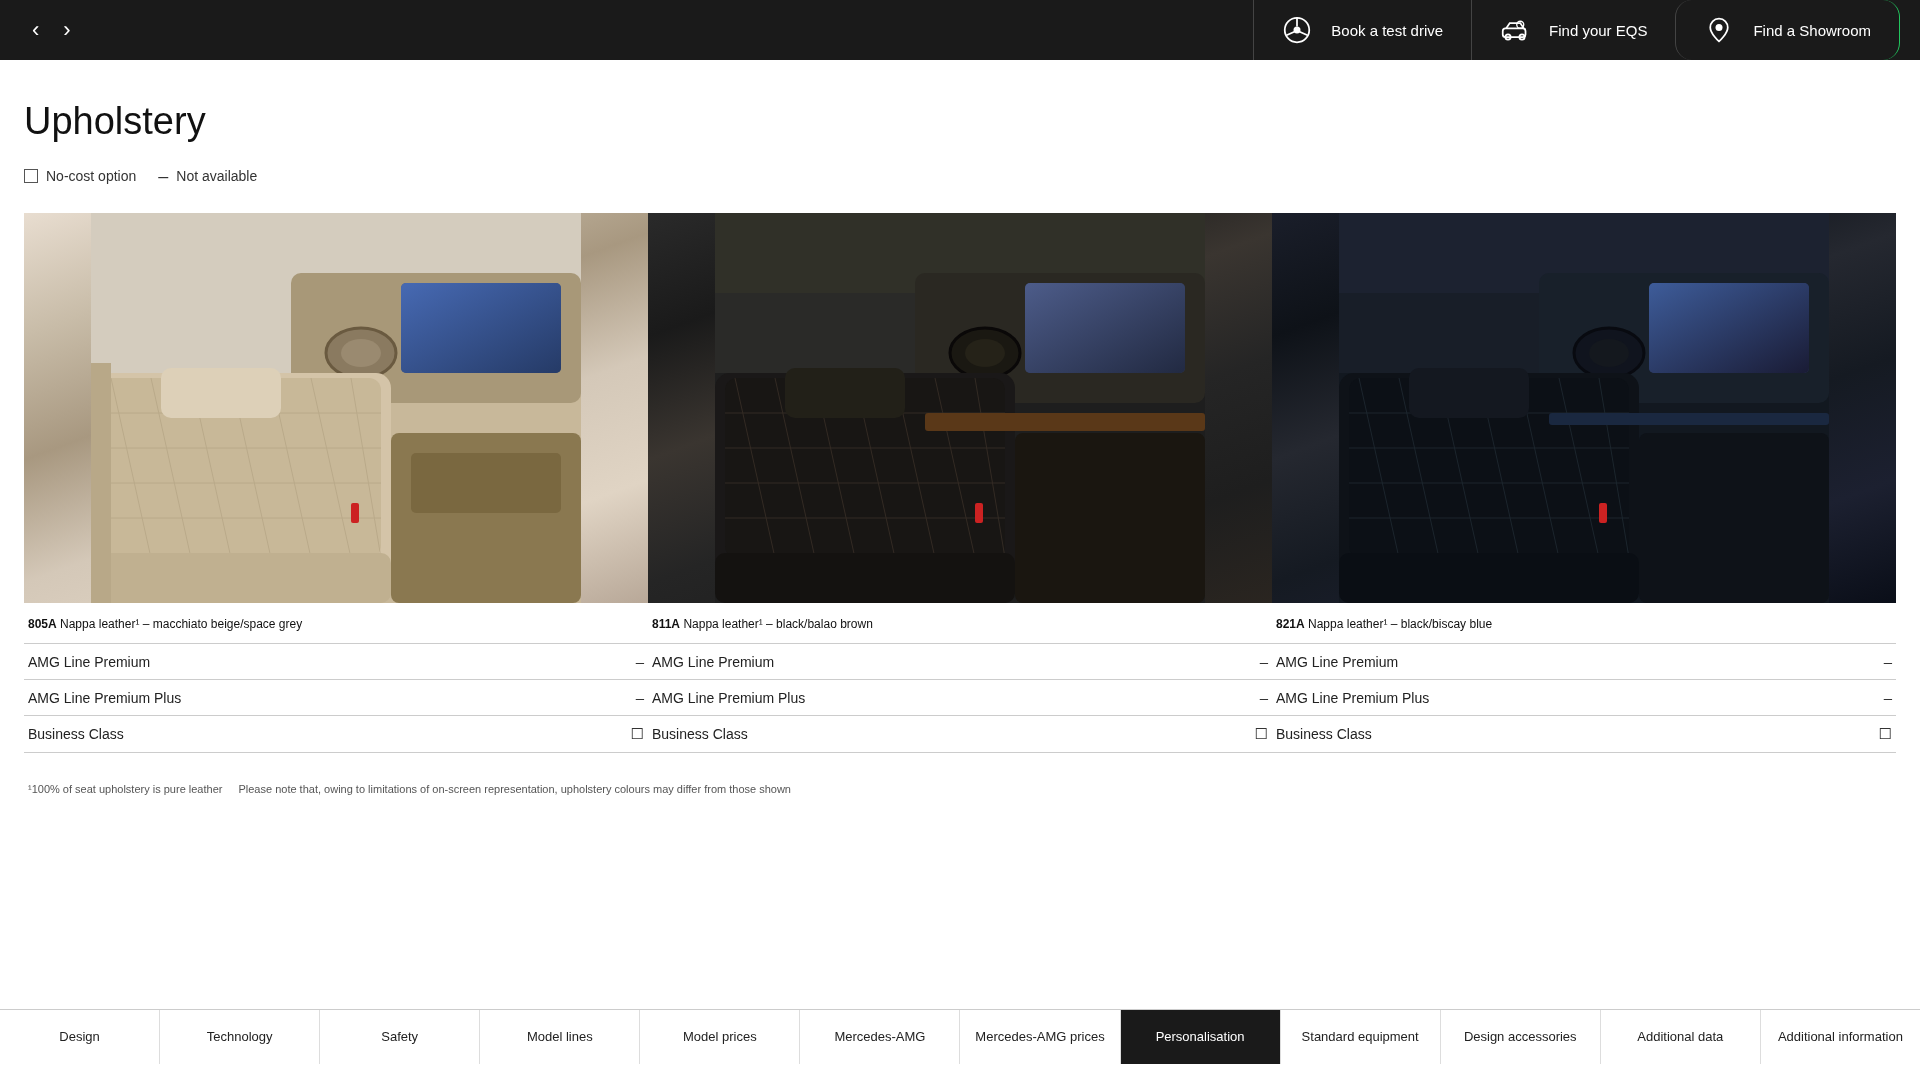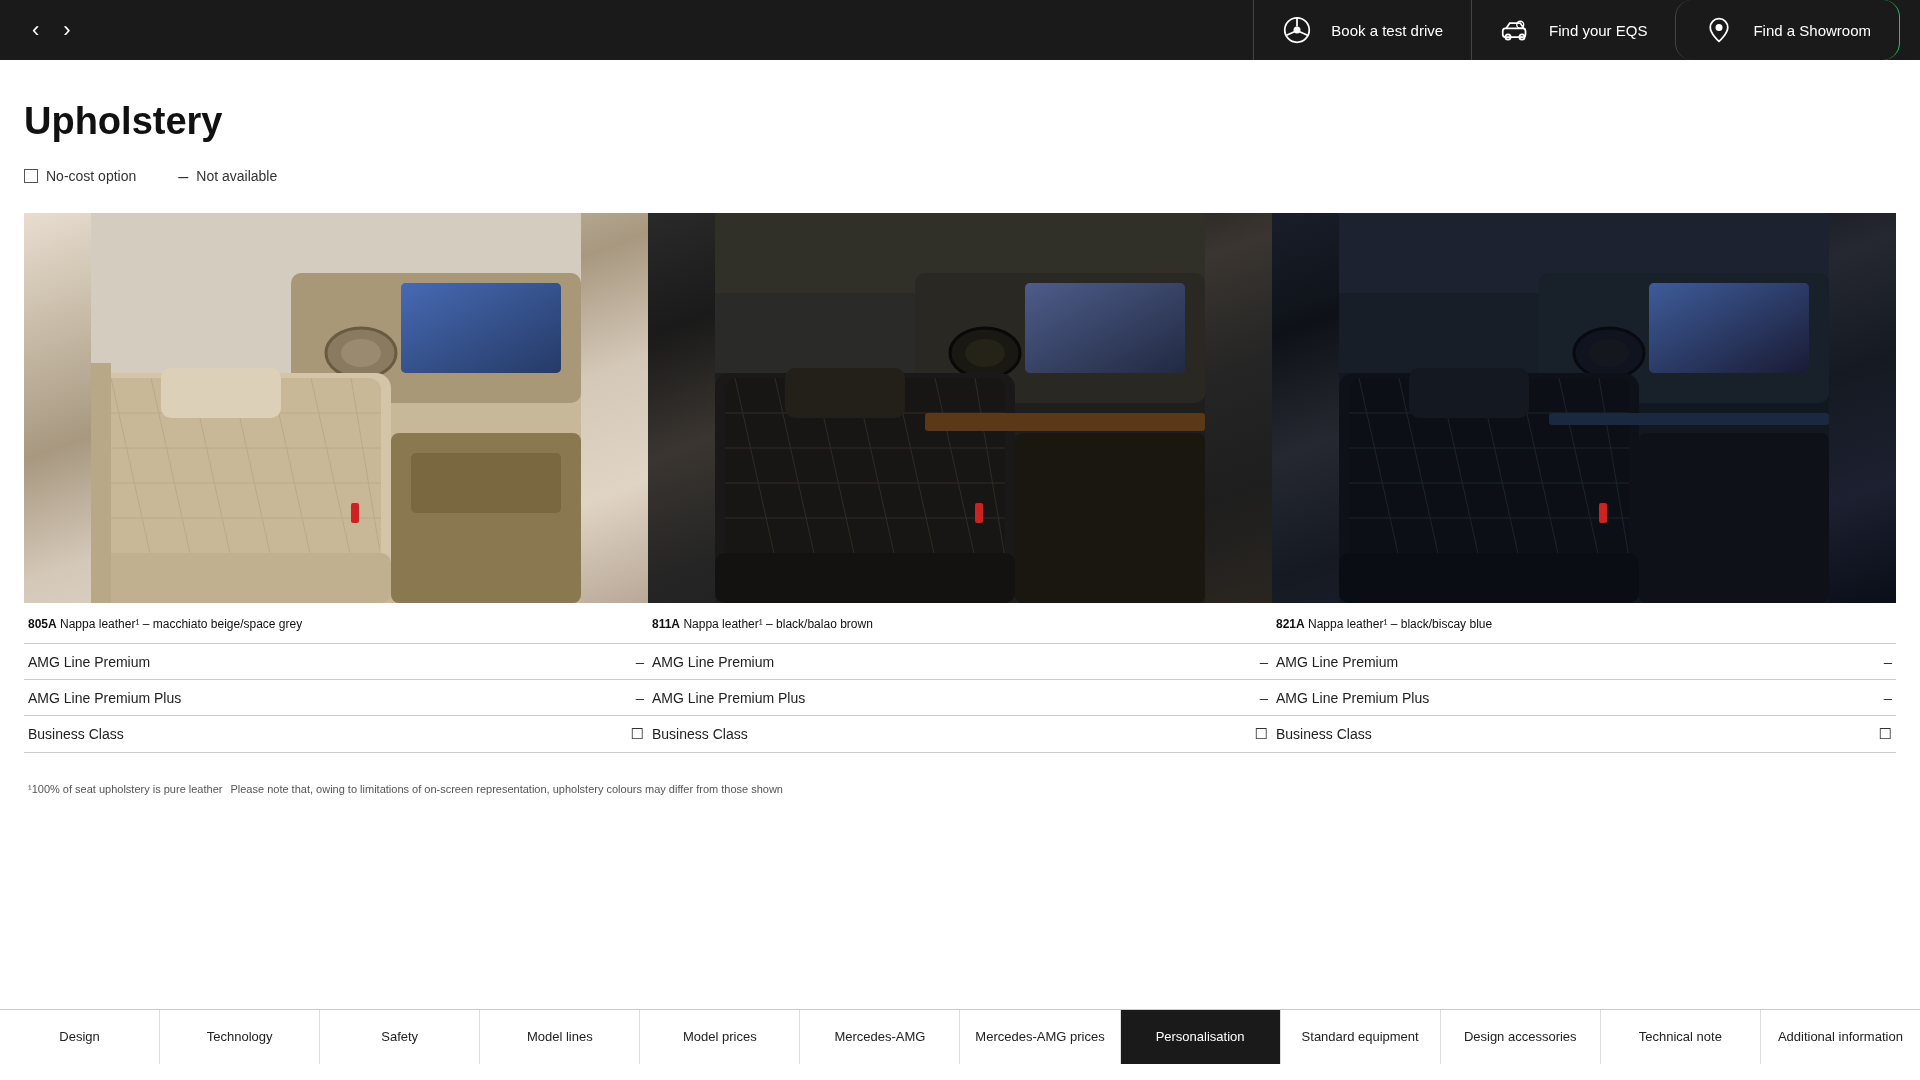--- a/index.html
+++ b/index.html
@@ -48,28 +48,28 @@
       flex-shrink: 0;
     }
     .nav-icon svg { width: 28px; height: 28px; fill: #fff; }
 
     
     .main-content {
       padding: 40px 24px 20px 24px;
     }
     .page-title {
       font-size: 38px;
-      font-weight: 700;
+      font-weight: 400;
       margin-bottom: 24px;
       color: #111;
     }
     .legend {
       display: flex;
       align-items: center;
-      gap: 42px;
+      gap: 22px;
       margin-bottom: 28px;
       font-size: 14px;
       color: #333;
     }
     .legend-item {
       display: flex;
       align-items: center;
       gap: 8px;
     }
     .legend-box {
@@ -132,21 +132,21 @@
       color: #333;
     }
 
     
     .footnote-section {
       margin-top: 30px;
       padding: 0 4px;
       font-size: 11px;
       color: #555;
       display: flex;
-      gap: 8px;
+      gap: 16px;
       flex-wrap: wrap;
     }
 
     
     .bottom-nav {
       position: fixed;
       bottom: 16px;
       left: 0;
       width: 1920px;
       background: #fff;
@@ -502,18 +502,18 @@
   <div class="bottom-nav-item active">
     <span>Personalisation</span>
   </div>
   <div class="bottom-nav-item">
     <span>Standard equipment</span>
   </div>
   <div class="bottom-nav-item">
     <span>Design accessories</span>
   </div>
   <div class="bottom-nav-item">
-    <span>Technical note</span>
+    <span>Additional data</span>
   </div>
   <div class="bottom-nav-item">
     <span>Additional information</span>
   </div>
 </nav>
 
 </body></html>

